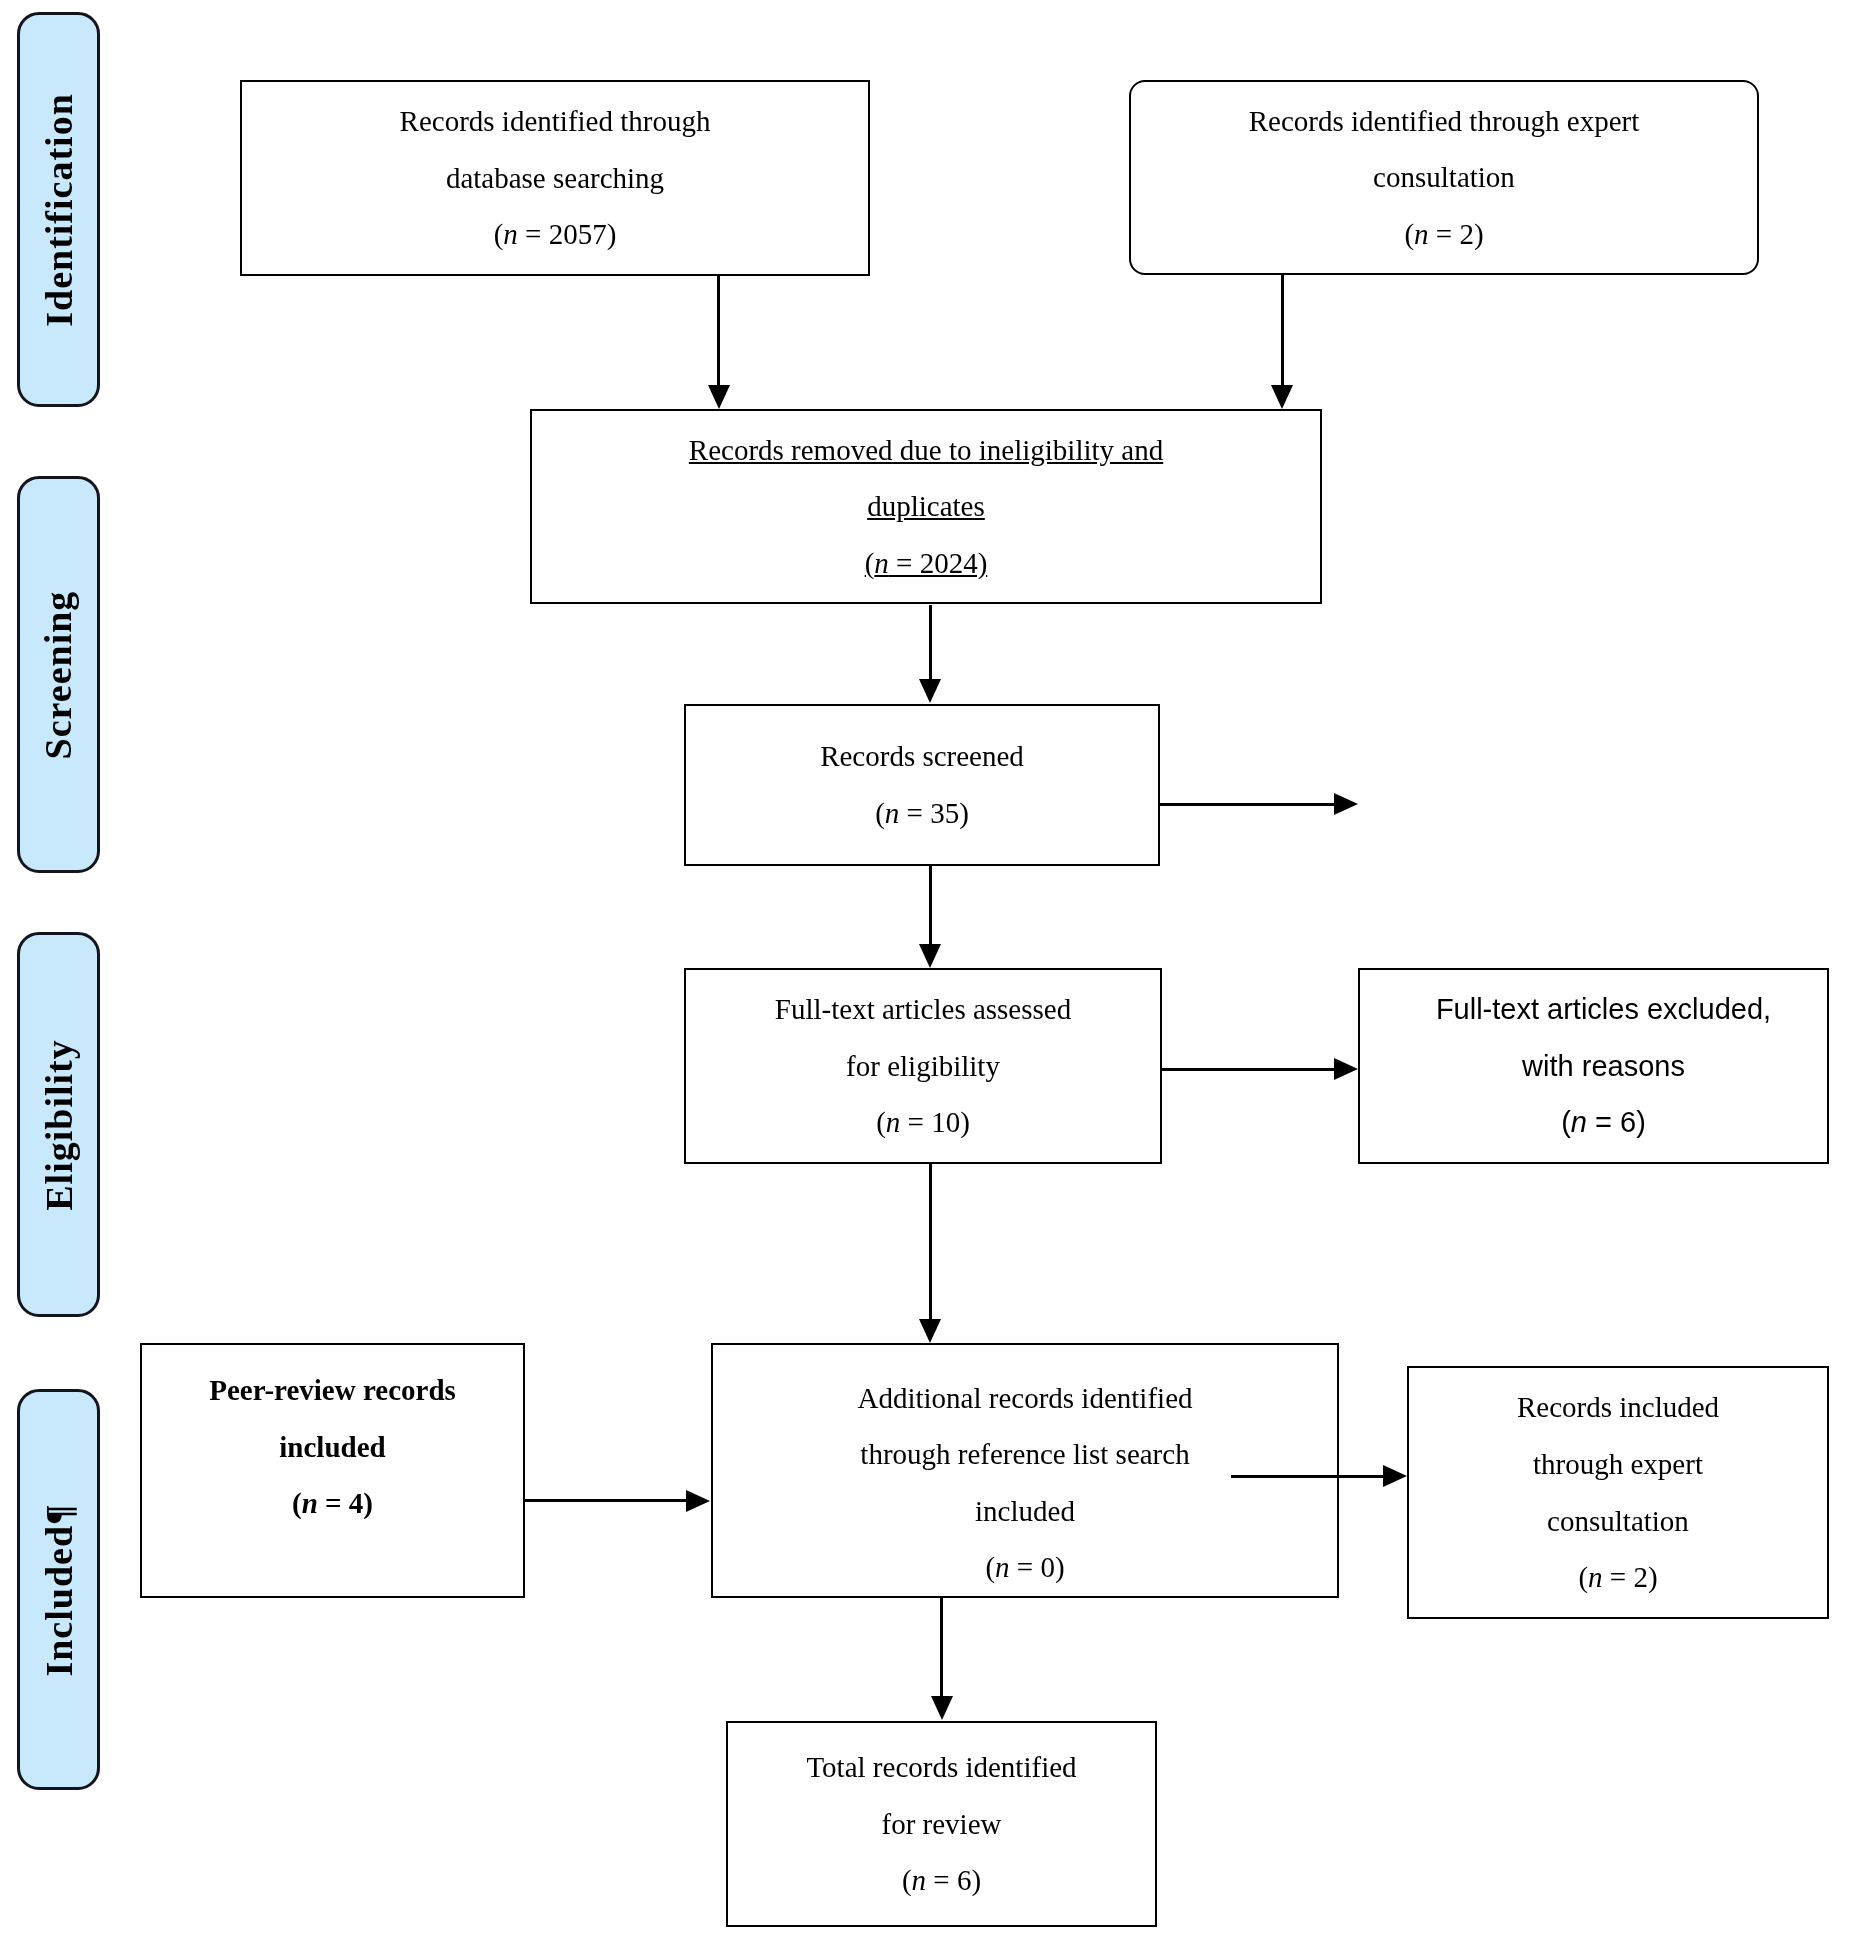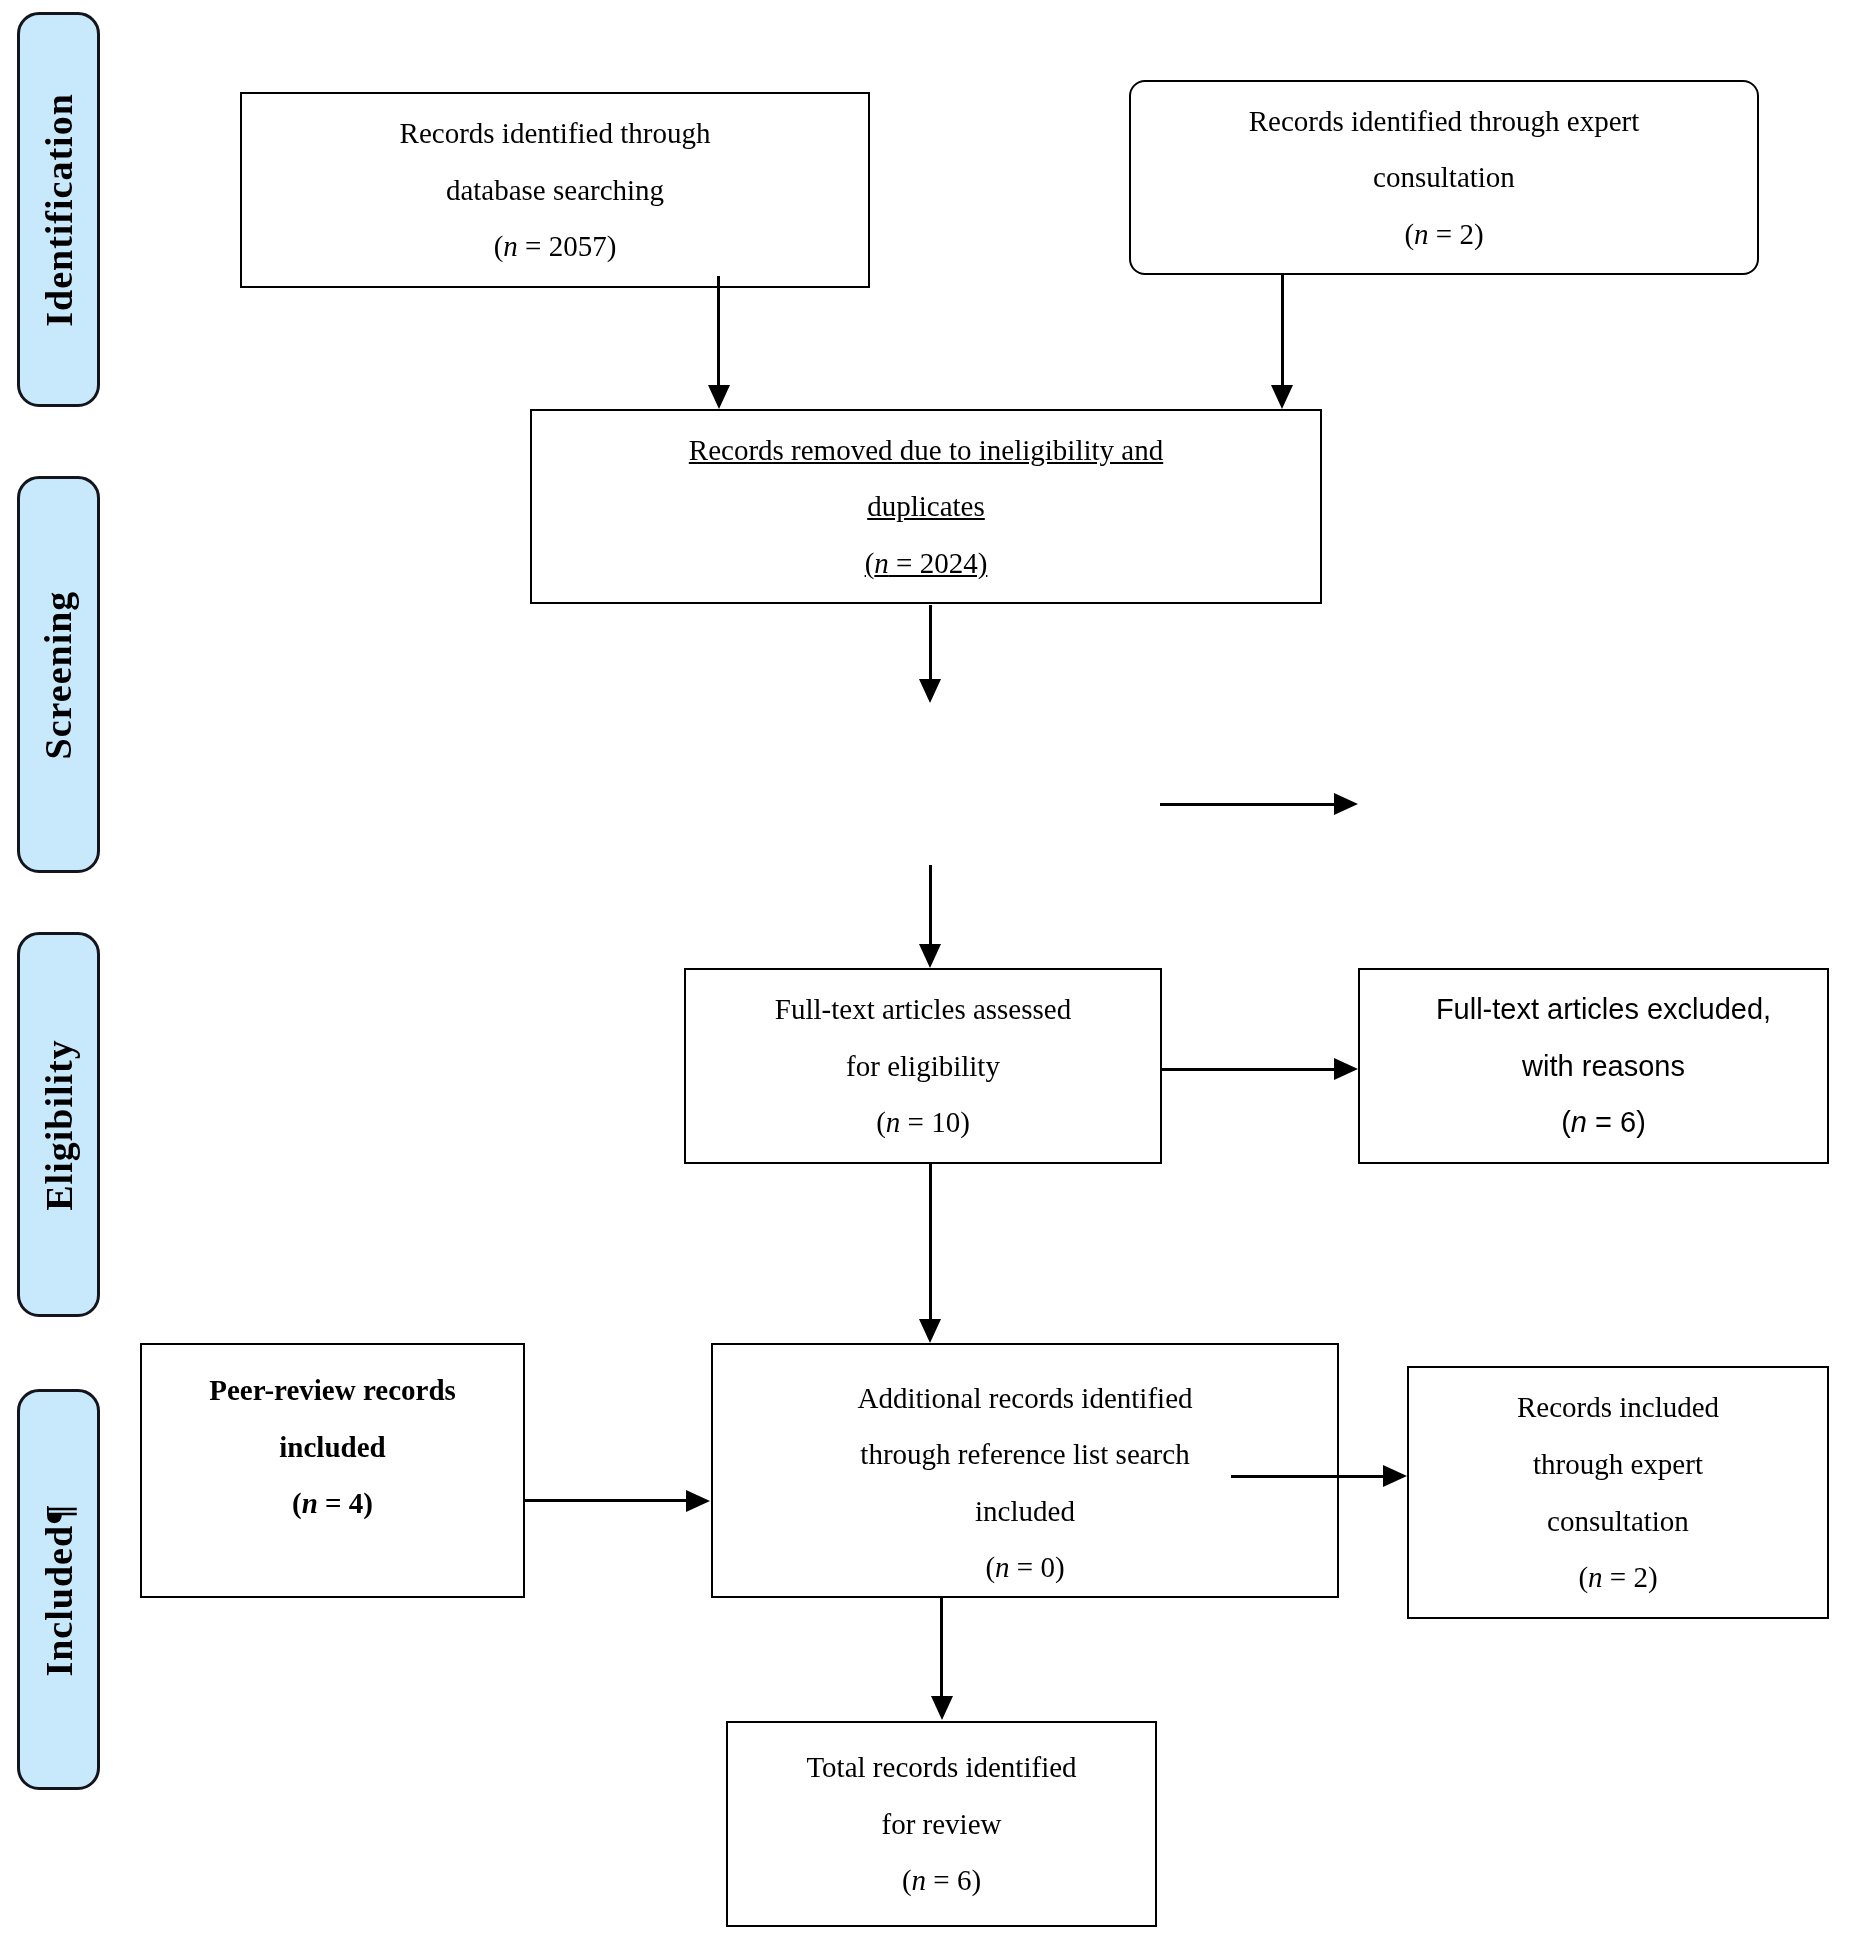--- a/index.html
+++ b/index.html
@@ -93,38 +93,42 @@
   <div class="stage" style="left:17px; top:476px; width:83px; height:397px;">
     <span class="stage-text">Screening</span>
   </div>
   <div class="stage" style="left:17px; top:932px; width:83px; height:385px;">
     <span class="stage-text">Eligibility</span>
   </div>
   <div class="stage" style="left:17px; top:1389px; width:83px; height:401px;">
     <span class="stage-text">Included¶</span>
   </div>
 
-  <div class="box" style="left:240px; top:92px; width:630px; height:196px;">
+  <div class="box" style="left:240px; top:80px; width:630px; height:196px;">
     <div class="box-text">Records identified through
 database searching
 (<i>n</i> = 2057)</div>
   </div>
 
   <div class="box" style="left:1129px; top:80px; width:630px; height:195px;border-radius:16px;">
     <div class="box-text">Records identified through expert
 consultation
 (<i>n</i> = 2)</div>
   </div>
 
   <div class="box" style="left:530px; top:409px; width:792px; height:195px;text-decoration:underline;">
     <div class="box-text">Records removed due to ineligibility and
 duplicates
 (<i>n</i> = 2024)</div>
   </div>
 
+  <div class="box" style="left:684px; top:704px; width:476px; height:162px;">
+    <div class="box-text">Records screened
+(<i>n</i> = 35)</div>
+  </div>
 
 
   <div class="box" style="left:684px; top:968px; width:478px; height:196px;">
     <div class="box-text">Full-text articles assessed
 for eligibility
 (<i>n</i> = 10)</div>
   </div>
 
   <div class="box sans" style="left:1358px; top:968px; width:471px; height:196px;padding-left:20px;">
     <div class="box-text">Full-text articles excluded,

